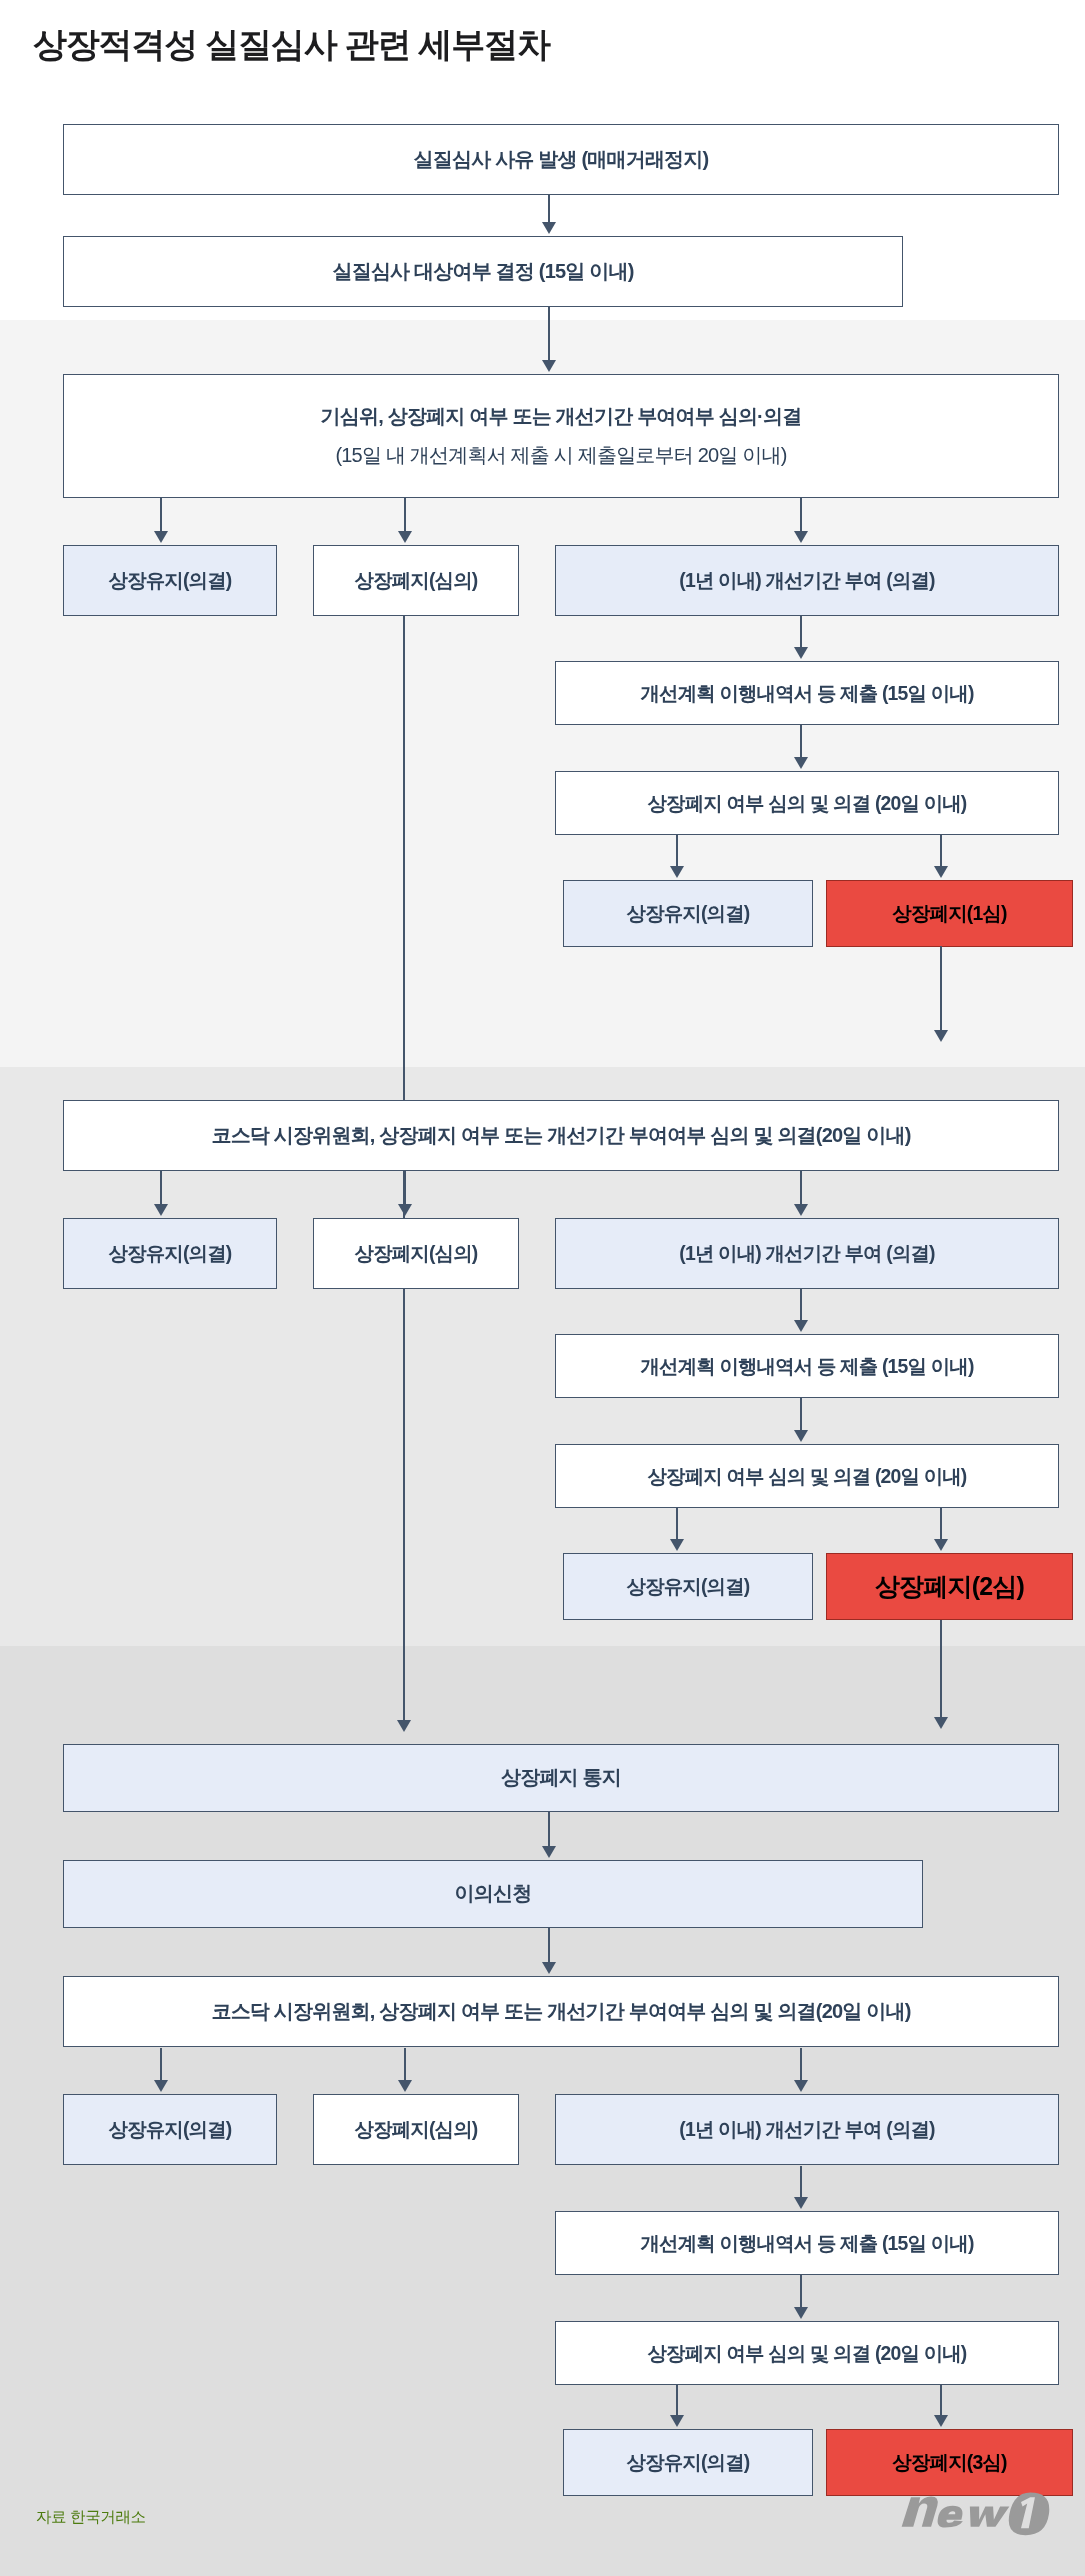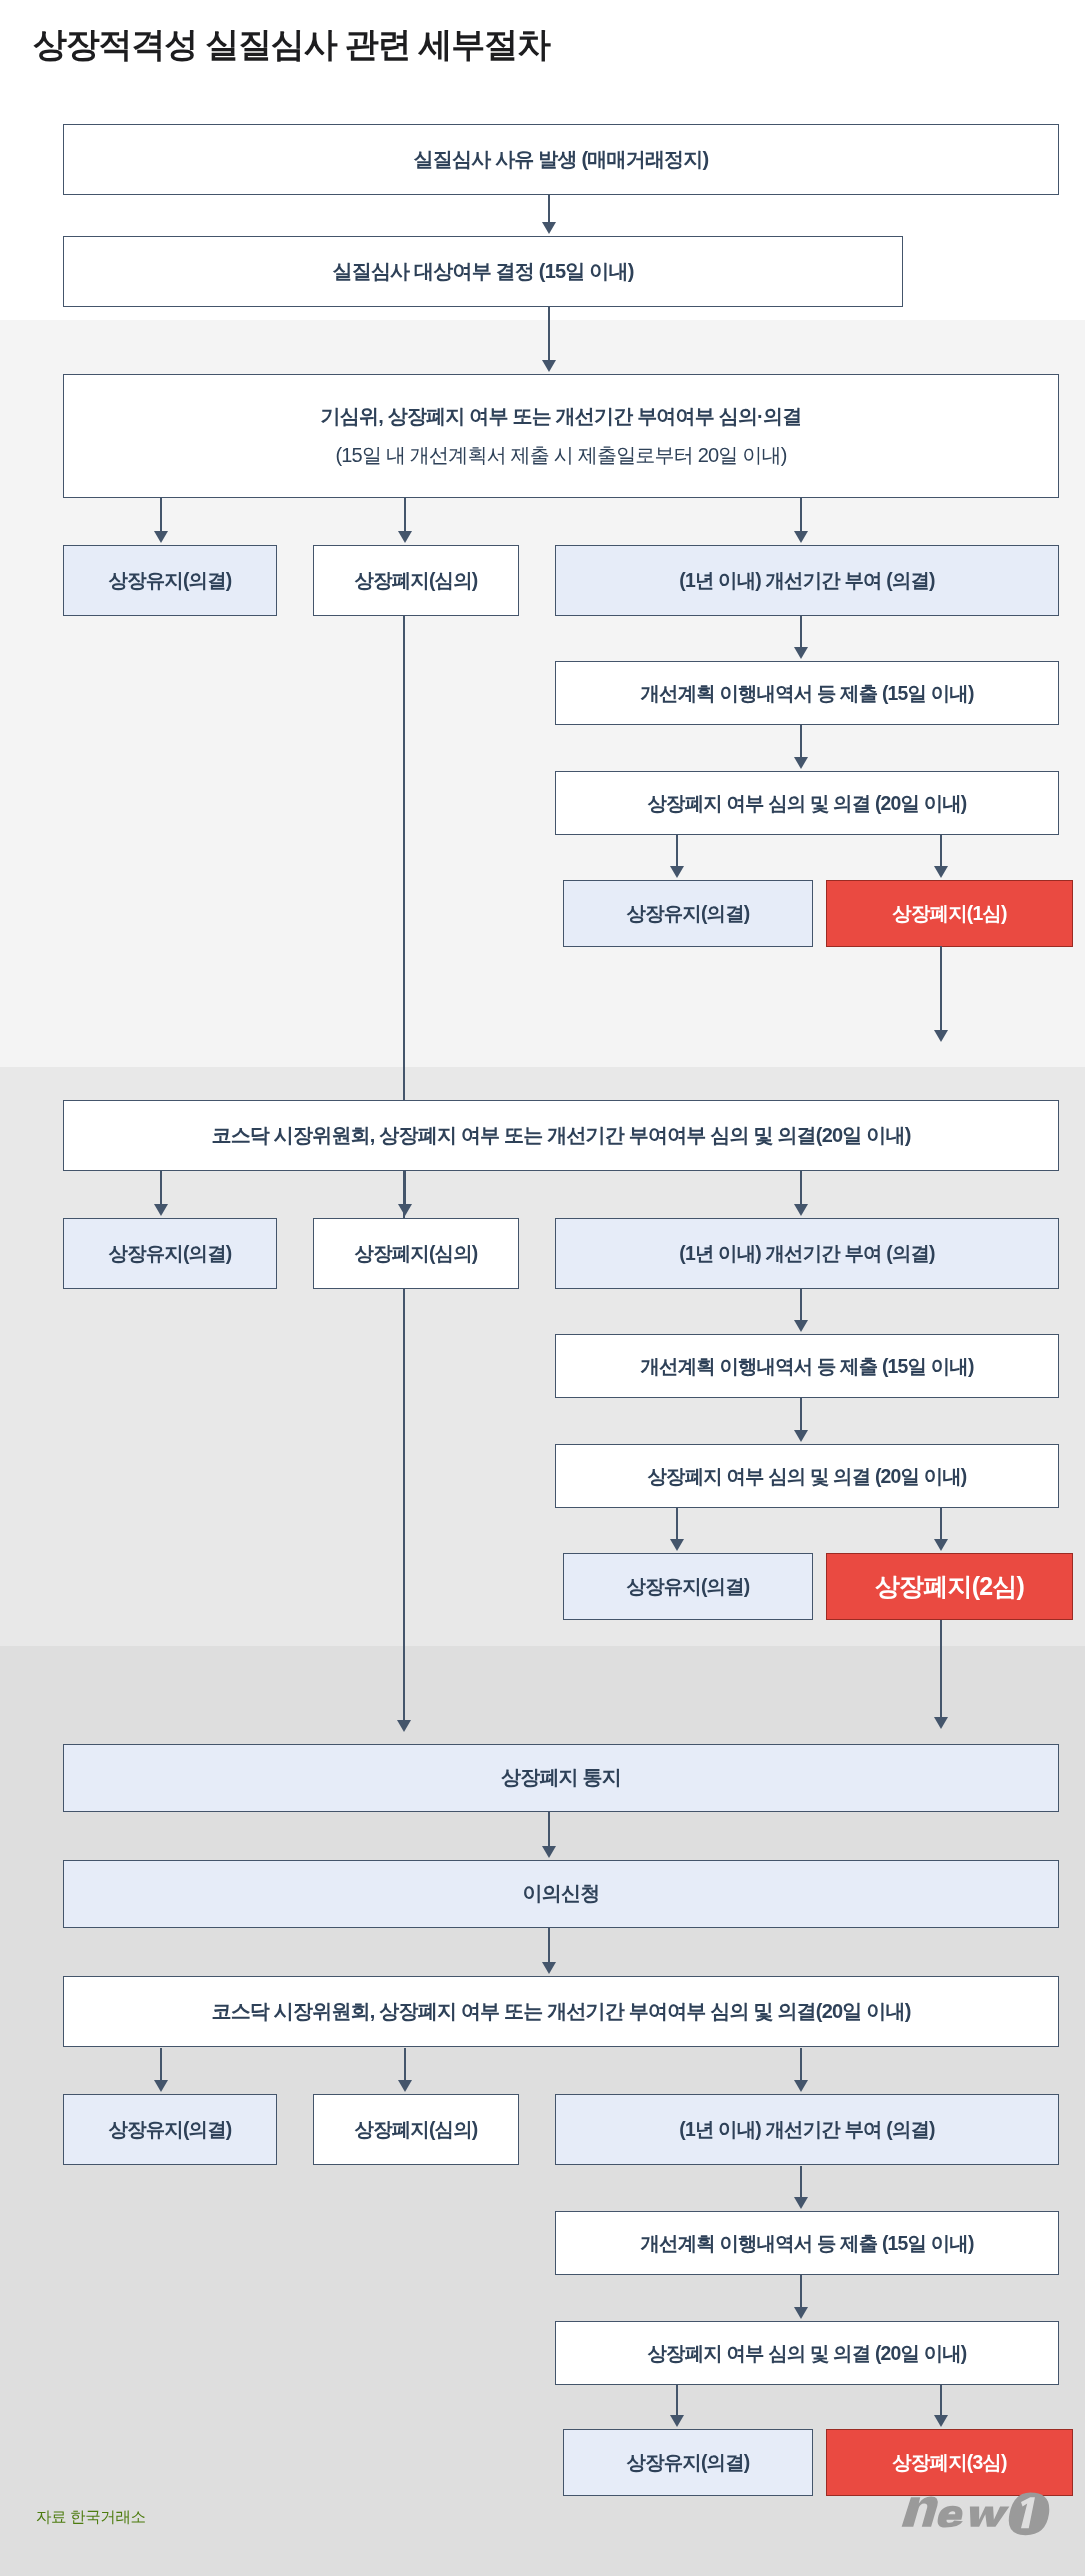--- a/index.html
+++ b/index.html
@@ -55,21 +55,21 @@
     font-weight: 700;
     letter-spacing: -0.8px;
     margin-left: 12px;
   }
   .box .sub {
     font-weight: 500;
     letter-spacing: -0.8px;
   }
   .fill-white { background: #ffffff; }
   .fill-blue  { background: #e6ecf8; }
-  .fill-red   { background: #ea4a41; border-color: #9b2b23; color: #ffffff; }
+  .fill-red   { background: #ea4a41; border-color: #9b2b23; color: #000000; }
 
   
   .line {
     position: absolute;
     width: 1.6px;
     background: #44556b;
   }
   .arrow {
     position: absolute;
     width: 0;
@@ -190,21 +190,21 @@
   <div class="box fill-red" style="left:814px; top:1553px; width:247px; height:67px; font-size:25px;">상장폐지(2심)</div>
 
   <div class="line" style="left:940px; top:1620px; height:101px;"></div>
   <div class="arrow" style="left:934px; top:1717px;"></div>
 
   <div class="box fill-blue" style="left:51px; top:1744px; width:996px; height:68px; font-size:20px;">상장폐지 통지</div>
 
   <div class="line" style="left:548px; top:1812px; height:37px;"></div>
   <div class="arrow" style="left:542px; top:1846px;"></div>
 
-  <div class="box fill-blue" style="left:51px; top:1860px; width:996px; height:68px; font-size:20px;">이의신청</div>
+  <div class="box fill-blue" style="left:51px; top:1860px; width:860px; height:68px; font-size:20px;">이의신청</div>
 
   <div class="line" style="left:548px; top:1928px; height:37px;"></div>
   <div class="arrow" style="left:542px; top:1962px;"></div>
 
   <div class="box fill-white" style="left:51px; top:1976px; width:996px; height:71px; font-size:20px;">코스닥 시장위원회, 상장폐지 여부 또는 개선기간 부여여부 심의 및 의결(20일 이내)</div>
 
   <div class="line" style="left:160px; top:2048px; height:36px;"></div>
   <div class="arrow" style="left:154px; top:2080px;"></div>
   <div class="line" style="left:404px; top:2048px; height:36px;"></div>
   <div class="arrow" style="left:398px; top:2080px;"></div>

